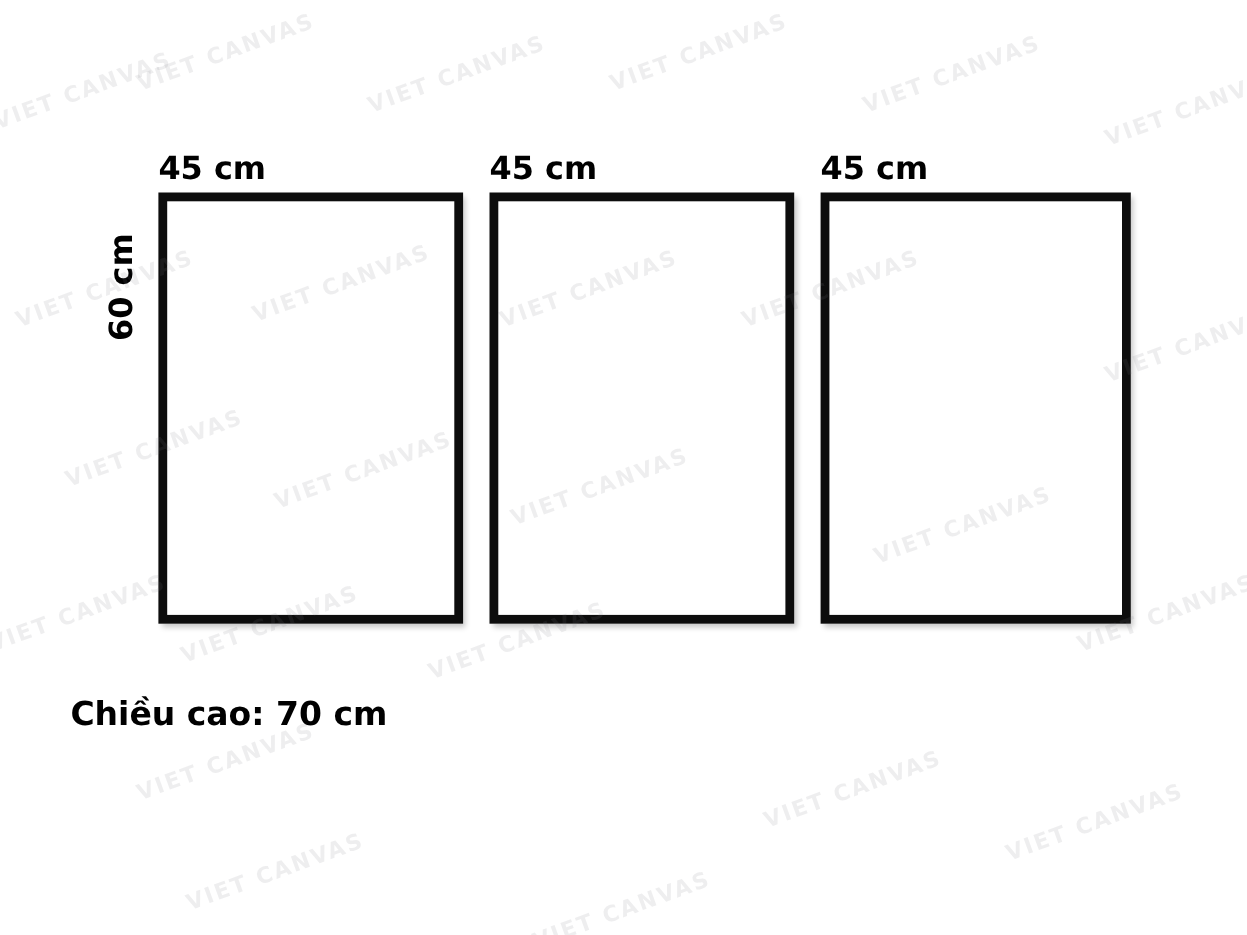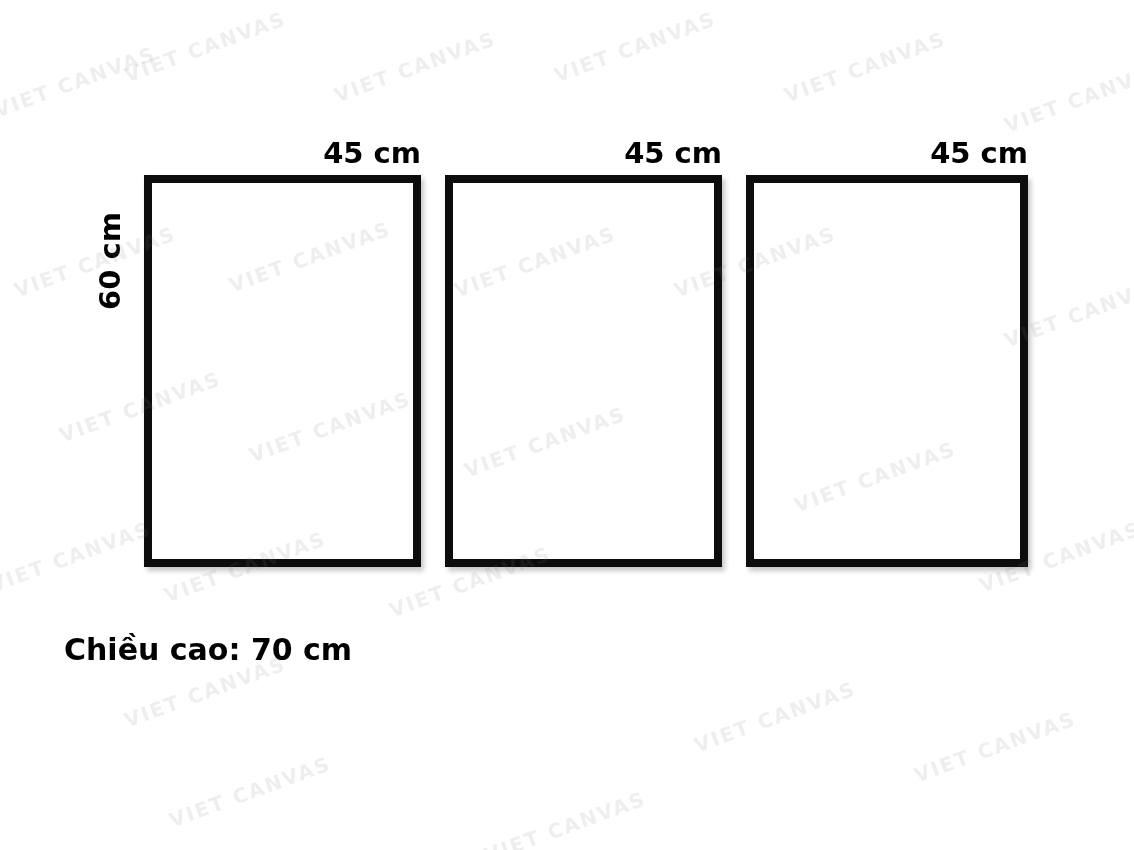--- a/index.html
+++ b/index.html
@@ -64,21 +64,21 @@
   #panel-1 { left: 0px;   width: 277px; }
   #panel-2 { left: 301px; width: 277px; }
   #panel-3 { left: 602px; width: 282px; }
 
   
   .width-label {
     position: absolute;
     top: 136px;
     font-size: 29px;
     font-weight: 700;
-    text-align: right;
+    text-align: left;
     z-index: 3;
     white-space: nowrap;
   }
   #width-label-1 { left: 144px; width: 277px; }
   #width-label-2 { left: 445px; width: 277px; }
   #width-label-3 { left: 746px; width: 282px; }
 
   .height-label {
     position: absolute;
     left: 93px;

